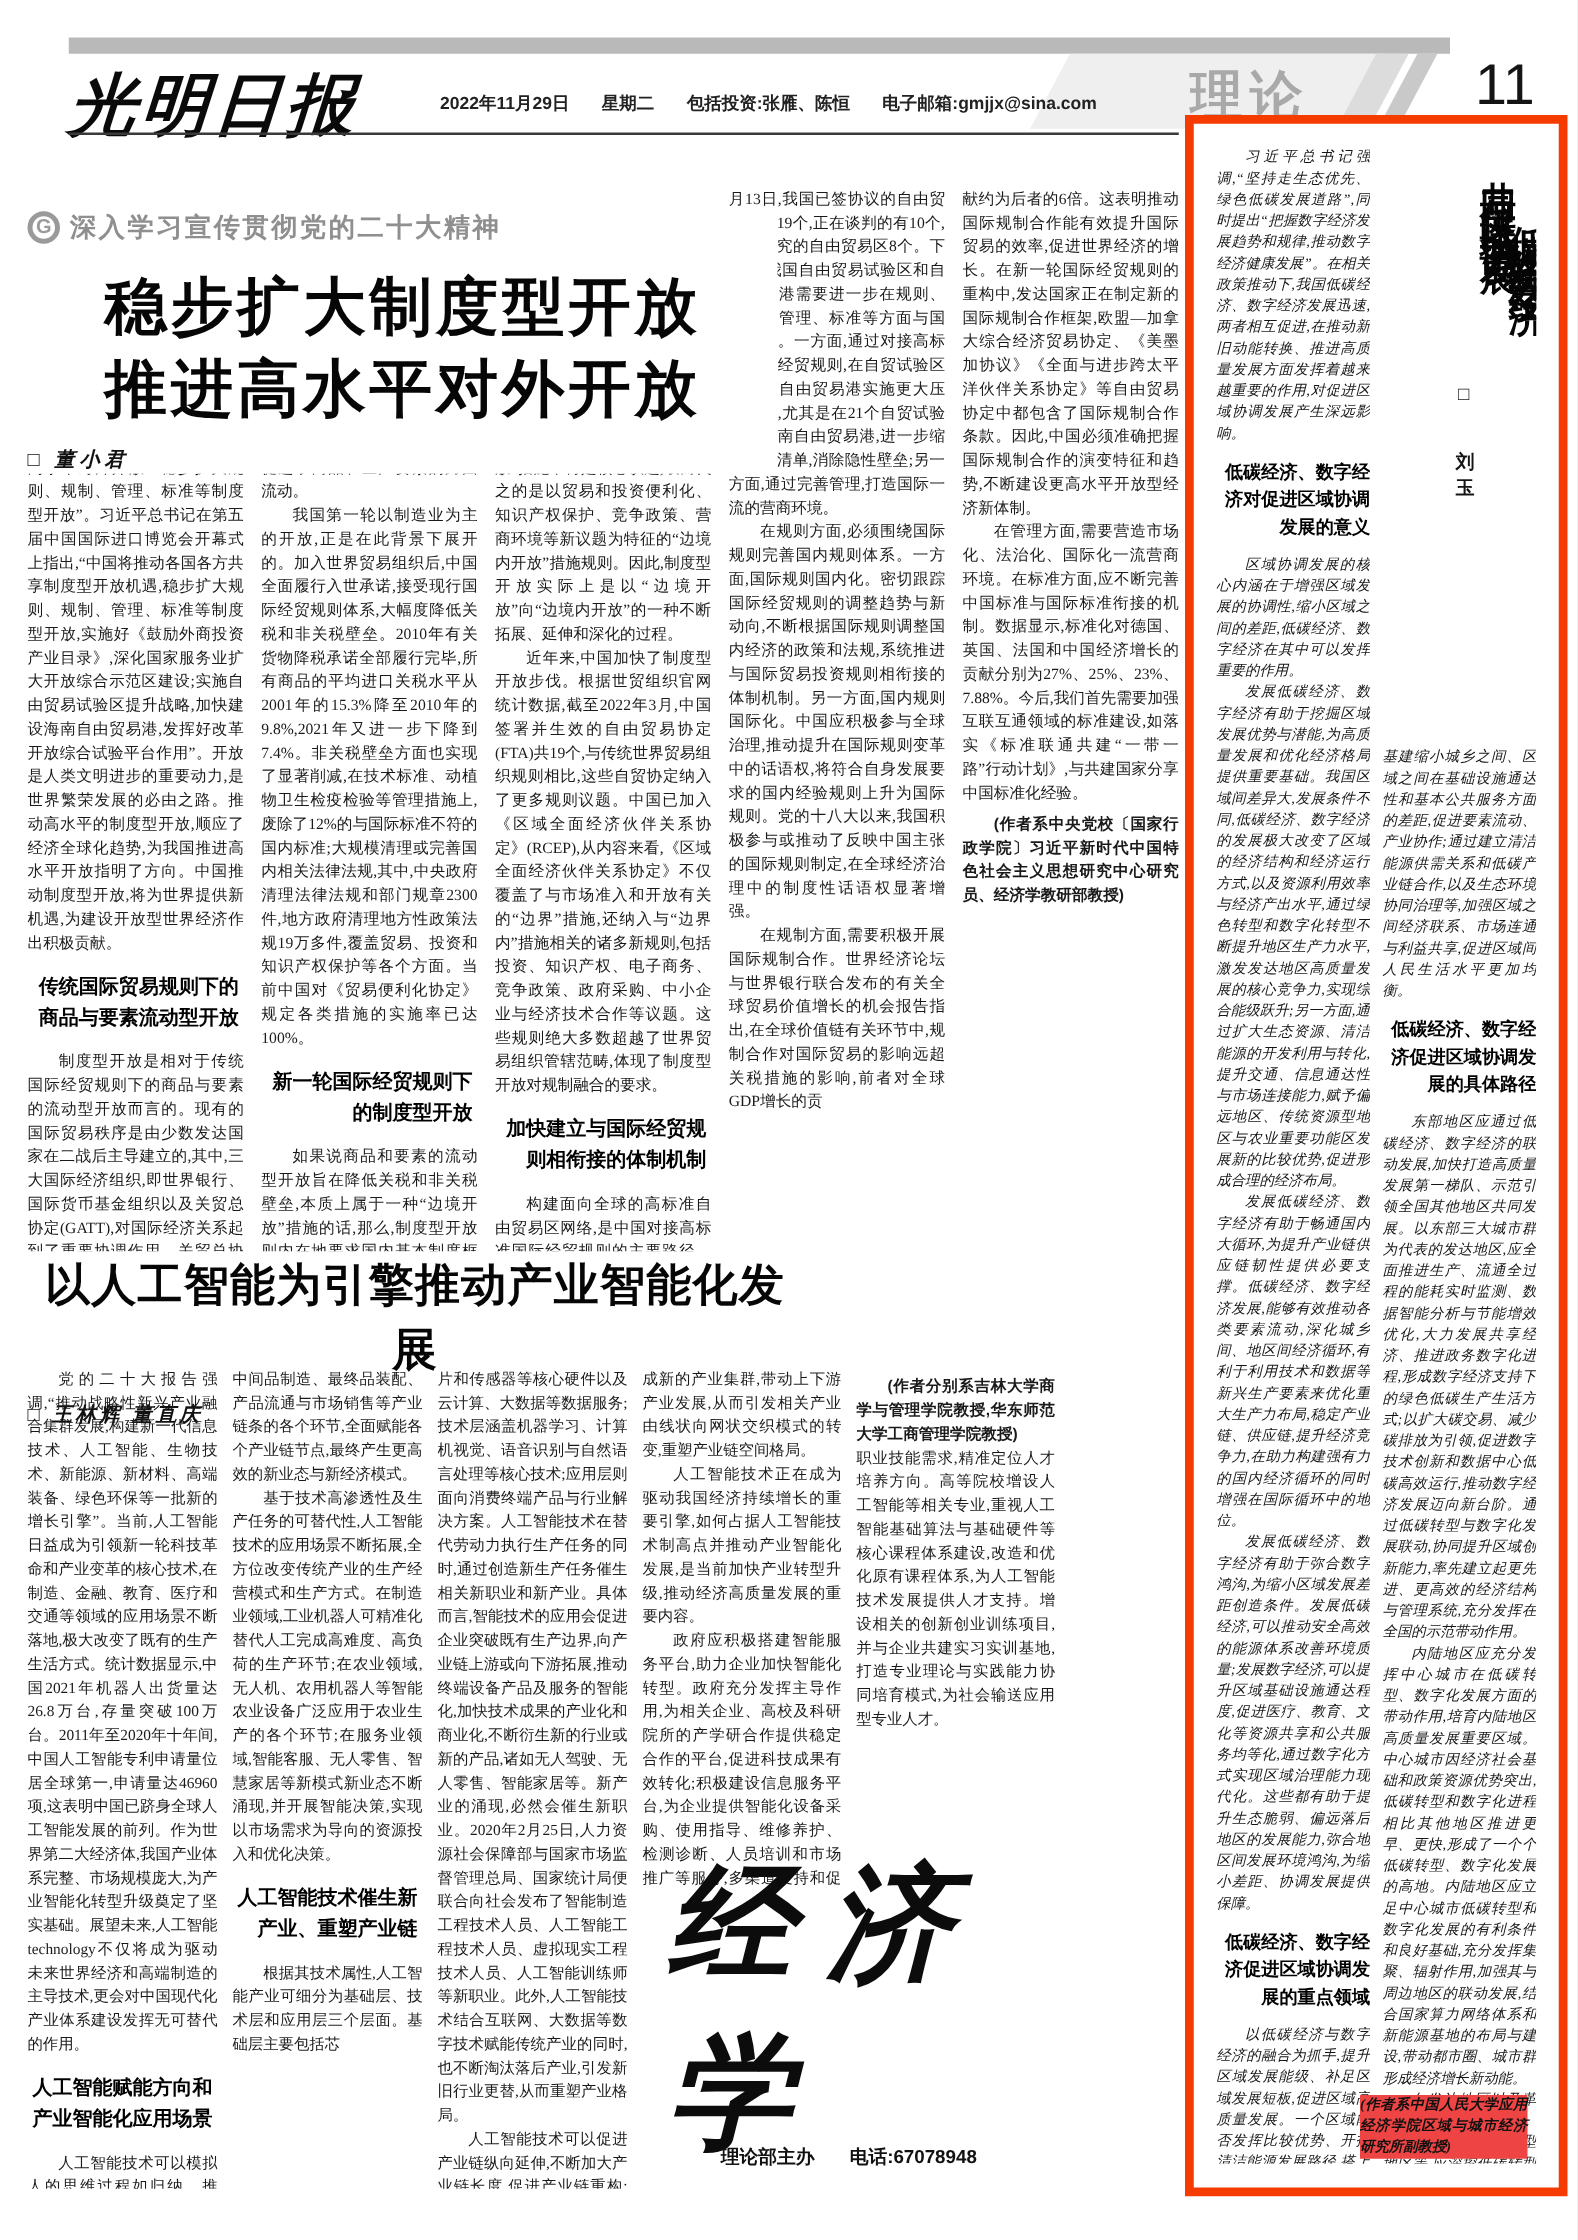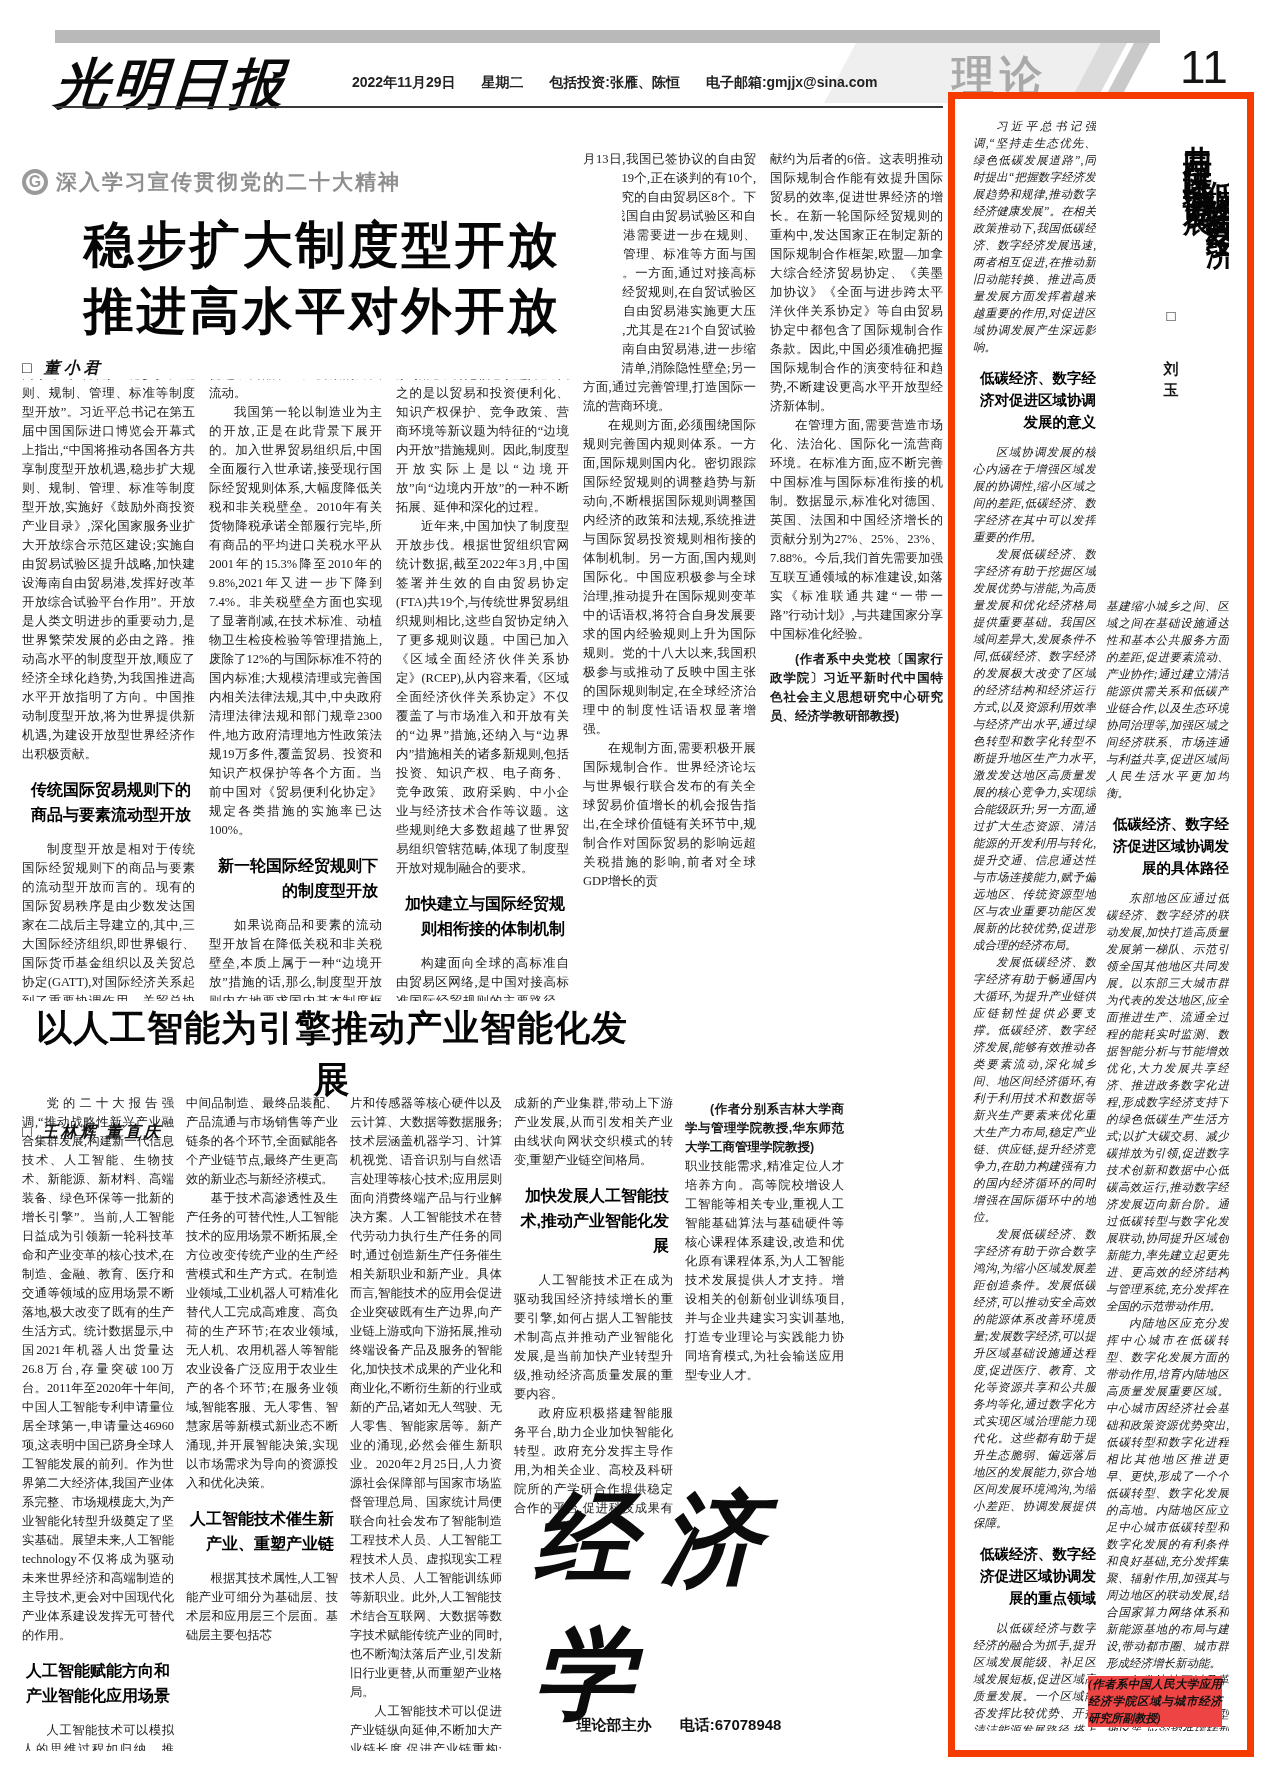--- a/index.html
+++ b/index.html
@@ -147,21 +147,20 @@
         <p class="bp">根据其技术属性,人工智能产业可细分为基础层、技术层和应用层三个层面。基础层主要包括芯</p>
       </div>
     <div class="col">
         <p class="bp cont">片和传感器等核心硬件以及云计算、大数据等数据服务;技术层涵盖机器学习、计算机视觉、语音识别与自然语言处理等核心技术;应用层则面向消费终端产品与行业解决方案。人工智能技术在替代劳动力执行生产任务的同时,通过创造新生产任务催生相关新职业和新产业。具体而言,智能技术的应用会促进企业突破既有生产边界,向产业链上游或向下游拓展,推动终端设备产品及服务的智能化,加快技术成果的产业化和商业化,不断衍生新的行业或新的产品,诸如无人驾驶、无人零售、智能家居等。新产业的涌现,必然会催生新职业。2020年2月25日,人力资源社会保障部与国家市场监督管理总局、国家统计局便联合向社会发布了智能制造工程技术人员、人工智能工程技术人员、虚拟现实工程技术人员、人工智能训练师等新职业。此外,人工智能技术结合互联网、大数据等数字技术赋能传统产业的同时,也不断淘汰落后产业,引发新旧行业更替,从而重塑产业格局。</p>
         <p class="bp">人工智能技术可以促进产业链纵向延伸,不断加大产业链长度,促进产业链重构;人工智能技术可以促进产业链的横向拓展,拓宽产业链的宽度并形成产业集群;人工智能技术可以结合大数据和互联网等数字技术,不断提升产业链的关联性与外部协同性,从而优化产业链,形成产业智能化系统的应用,使企业更好地关联起来,通过企业合并、重组或集群化发展实现产业链横向拓展;智能化技术使生产环节摆脱落于不同空间的束缚,形成新的产业空间布局,提升产业链的整体附加值,并增强产业链抵御外部冲击的能力。</p>
       </div>
     <div class="a2-right">
       <div class="a2-right-cols">
         <div class="col">
             <p class="bp cont">成新的产业集群,带动上下游产业发展,从而引发相关产业由线状向网状交织模式的转变,重塑产业链空间格局。</p>
-            <div class="colhead">加快发展人工智能技术,推动产业智能化发展</div>
             <p class="bp">人工智能技术正在成为驱动我国经济持续增长的重要引擎,如何占据人工智能技术制高点并推动产业智能化发展,是当前加快产业转型升级,推动经济高质量发展的重要内容。</p>
             <p class="bp">政府应积极搭建智能服务平台,助力企业加快智能化转型。政府充分发挥主导作用,为相关企业、高校及科研院所的产学研合作提供稳定合作的平台,促进科技成果有效转化;积极建设信息服务平台,为企业提供智能化设备采购、使用指导、维修养护、检测诊断、人员培训和市场推广等服务,多渠道支持和促进人工智能产业发展。</p>
           </div>
         <div class="col">
             <p class="bp credit">(作者分别系吉林大学商学与管理学院教授,华东师范大学工商管理学院教授)</p>
             <p class="bp cont">职业技能需求,精准定位人才培养方向。高等院校增设人工智能等相关专业,重视人工智能基础算法与基础硬件等核心课程体系建设,改造和优化原有课程体系,为人工智能技术发展提供人才支持。增设相关的创新创业训练项目,并与企业共建实习实训基地,打造专业理论与实践能力协同培育模式,为社会输送应用型专业人才。</p>
           </div>
       </div>
       <div class="calligraphy">经济学</div>
       <div class="a2-footer">

